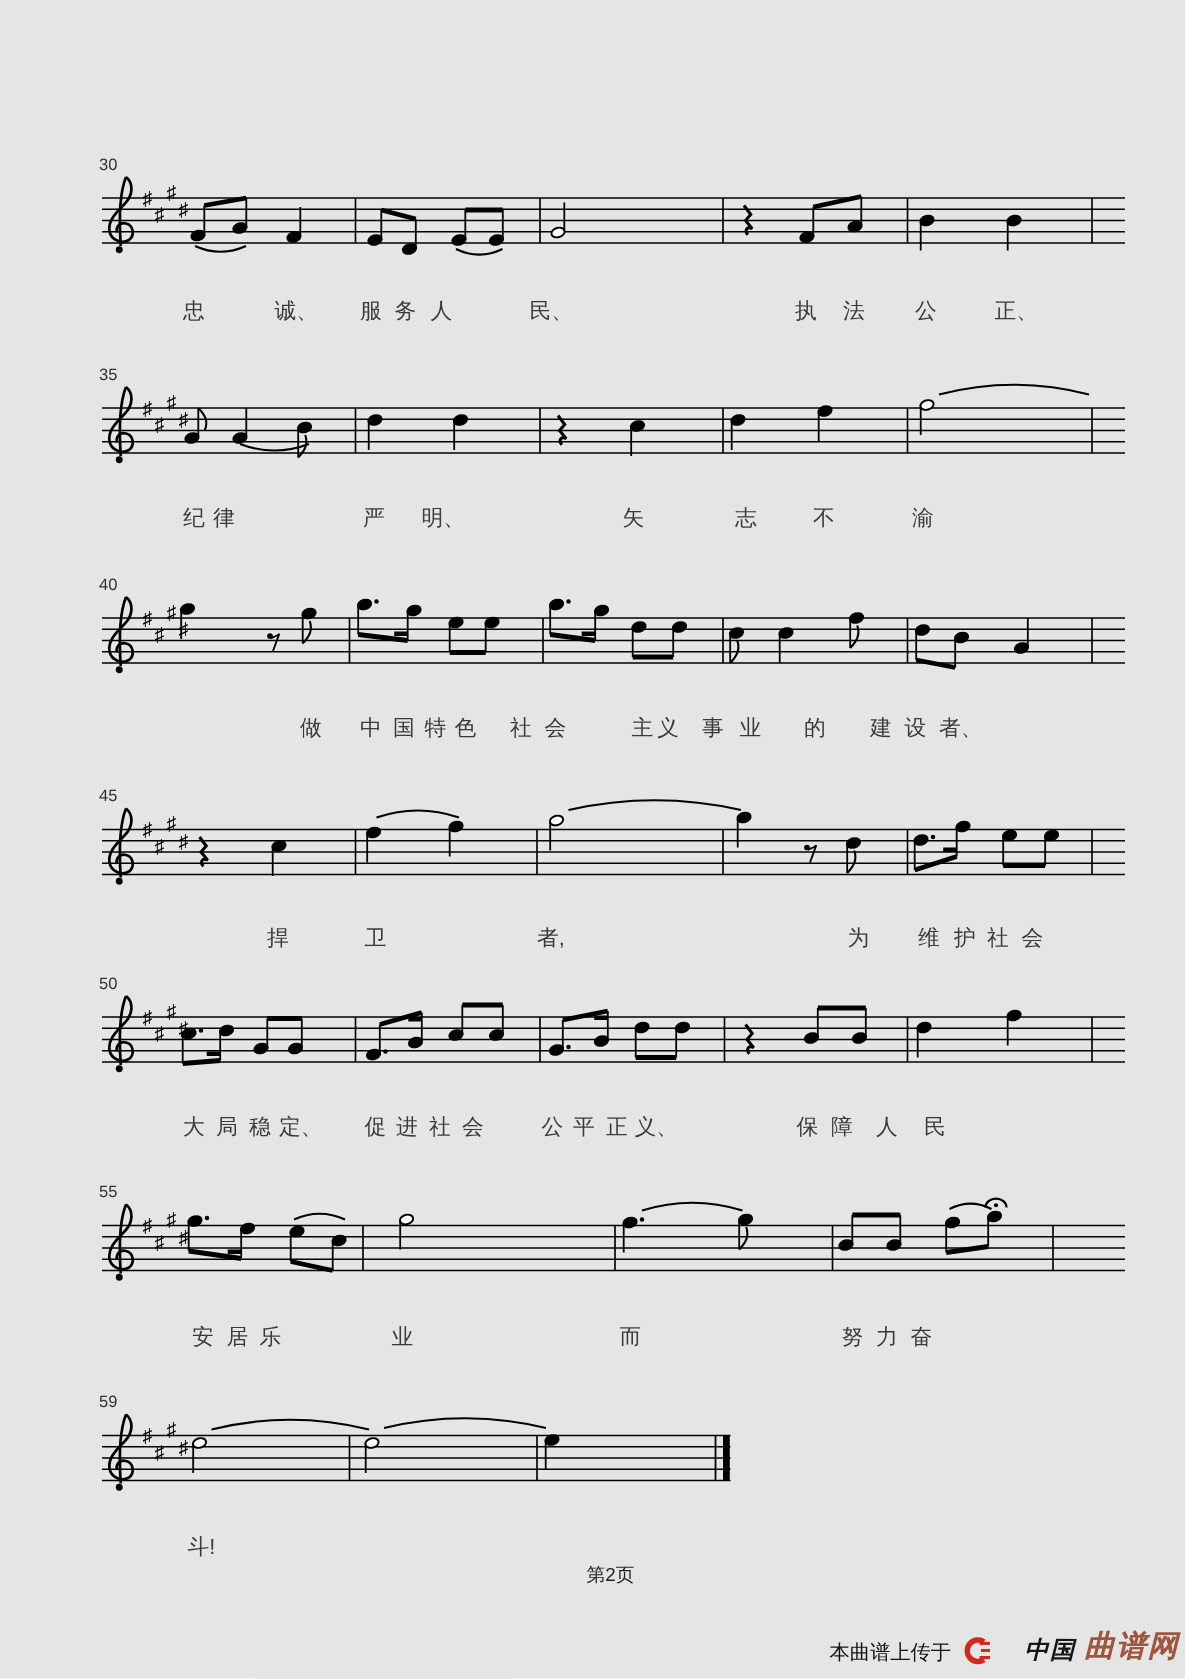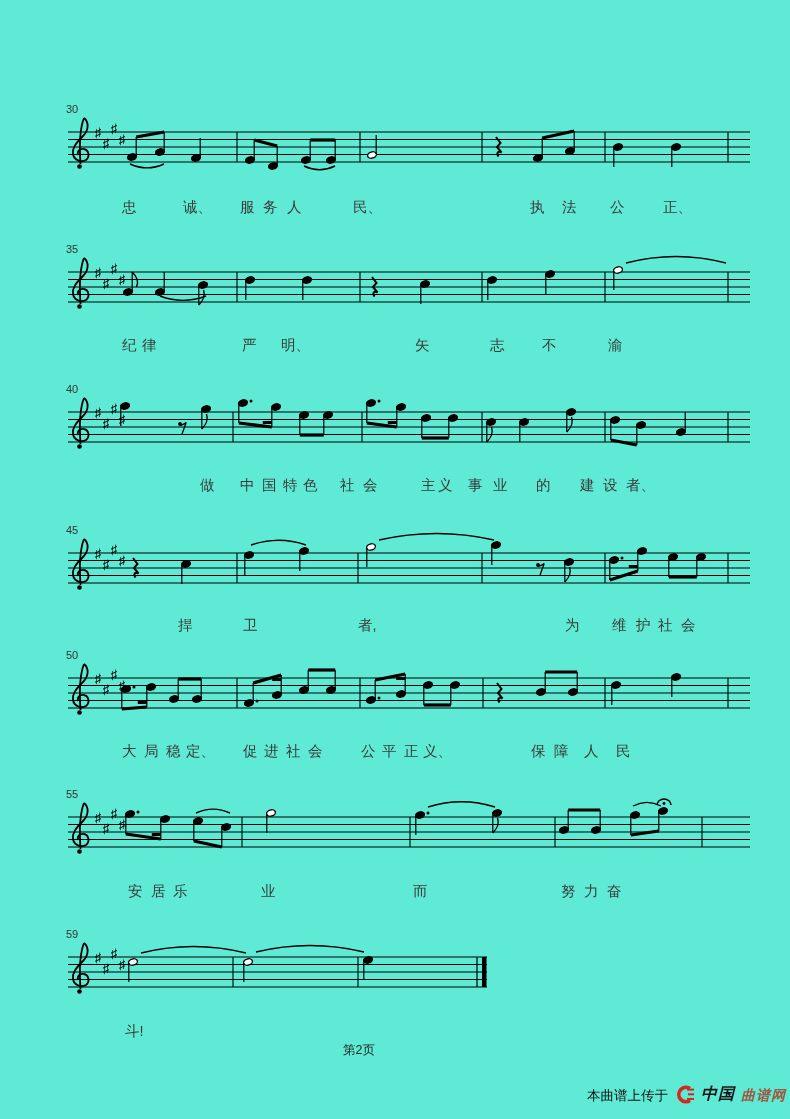--- a/index.html
+++ b/index.html
@@ -1,25 +1,25 @@
 <!DOCTYPE html>
 <html><head>
 <meta charset="utf-8">
 <style>
   html,body{margin:0;padding:0;background:#ffffff;}
-  .page{position:relative;width:790px;height:1119px;background:#5eead4;overflow:hidden;
+  .page{position:relative;width:790px;height:1119px;background:#e5e5e5;overflow:hidden;
         font-family:"Liberation Sans",sans-serif;}
   svg text{font-family:"Liberation Sans","DejaVu Sans",sans-serif;}
-  .page-num{position:absolute;left:343px;top:1042px;width:80px;text-align:left;
+  .page-num{position:absolute;left:343px;top:1042px;width:80px;text-align:right;
             font-size:12.5px;color:#222;}
   .credit{position:absolute;right:4px;top:1084px;display:flex;align-items:flex-end;
           gap:6px;font-size:13.5px;color:#111;white-space:nowrap;}
   .credit .logo{display:inline-flex;align-items:center;}
   .site1{font-weight:bold;font-style:italic;font-size:16px;letter-spacing:1px;}
-  .site2{font-weight:bold;font-style:italic;font-size:14px;letter-spacing:1px;}
+  .site2{font-weight:bold;font-style:italic;font-size:20px;letter-spacing:1px;}
 </style>
 </head>
 <body>
 
 <div class="page">
   <svg id="score-svg" width="790" height="1119" viewBox="0 0 790 1119">
       <g>
         <text x="66" y="113" font-size="11" fill="#333">30</text>
         <line x1="68" y1="132" x2="750" y2="132" stroke="#000" stroke-width="1"></line>
         <line x1="68" y1="139.5" x2="750" y2="139.5" stroke="#000" stroke-width="1"></line>
@@ -619,16 +619,16 @@
   <div class="credit">
     <span>本曲谱上传于</span>
     <span class="logo">
       <svg width="21" height="21" viewBox="0 0 21 21">
         <path d="M16,4.5 A7.2,7.2 0 1 0 16,16.5" fill="none" stroke="#d2281e" stroke-width="3.6"></path>
         <rect x="13" y="4.6" width="7" height="2" fill="#d2281e"></rect>
         <rect x="14" y="9.3" width="6" height="2" fill="#d2281e"></rect>
         <rect x="13" y="14" width="7" height="2" fill="#d2281e"></rect>
       </svg>
     </span>
-    <span class="site1" style="color: rgb(21, 21, 21);">中国</span>
+    <span class="site1" style="color: rgb(21, 21, 21); margin-left: 16px;">中国</span>
     <span class="site2" style="color: rgb(160, 86, 62);">曲谱网</span>
   </div>
 </div>
 
 </body></html>

